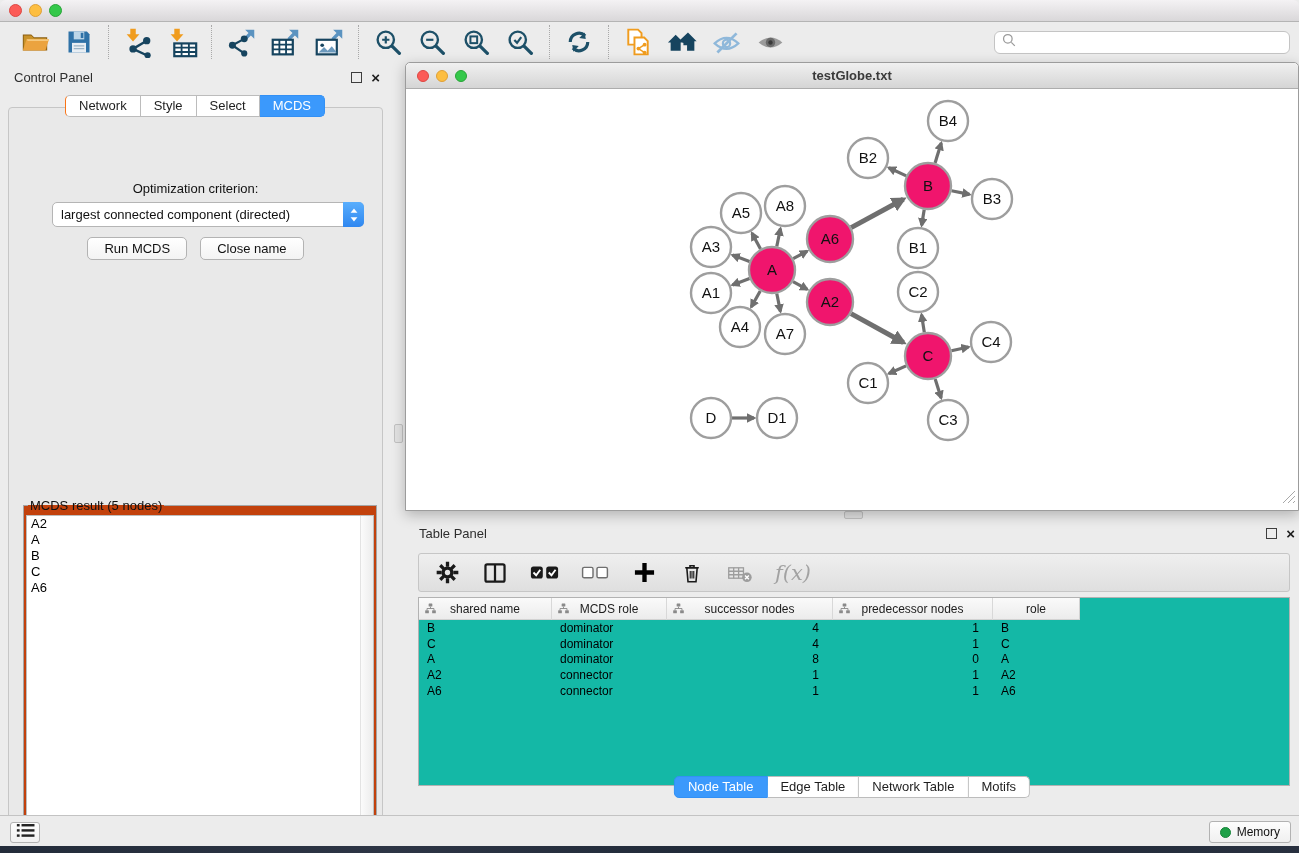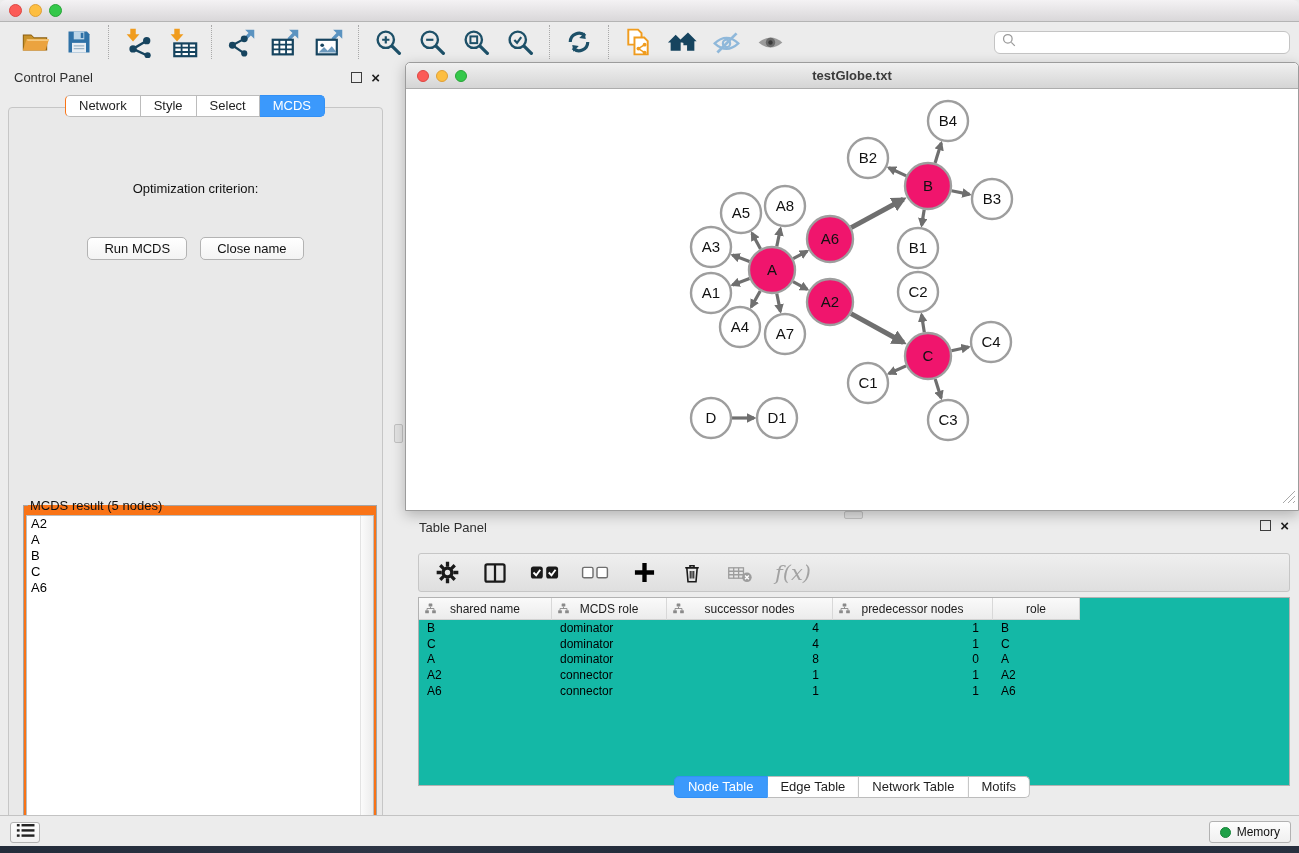--- a/index.html
+++ b/index.html
@@ -51,21 +51,21 @@
   .criterion{position:absolute;top:94px;left:43px;width:312px;height:25px;background:#fff;
     border:1px solid #b5b5b5;border-radius:5px;display:flex;align-items:center;cursor:pointer;}
   .criterion .crit-text{flex:1;padding-left:8px;font-size:13px;color:#111;white-space:nowrap;}
   .crit-spin{width:21px;height:25px;margin-right:-1px;background:linear-gradient(#59aefd,#2f87f0);
     border-radius:0 5px 5px 0;display:flex;align-items:center;justify-content:center;}
   .cp-btnrow{position:absolute;top:129px;left:0;right:0;display:flex;justify-content:center;gap:13px;}
   .mac-btn{height:23px;background:linear-gradient(#ffffff,#f3f3f3);border:1px solid #b3b3b3;
     border-radius:5px;font-size:13px;color:#111;padding:0 16px;cursor:pointer;
     font-family:"Liberation Sans",sans-serif;}
   .mcds-fieldset{position:absolute;left:14px;top:390px;width:354px;height:345px;
-    border:1px solid #a5a5a5;background:#f97316;margin:0;padding:2px;}
+    border:1px solid #a5a5a5;background:#c2410c;margin:0;padding:2px;}
   .mcds-fieldset legend{font-size:13px;color:#111;padding:0 2px;margin-left:2px;}
   .listbox{position:relative;width:100%;height:100%;background:#fff;border:1px solid #bdbdbd;
     overflow:hidden;}
   .list-item{font-size:13px;line-height:16px;padding-left:4px;color:#000;cursor:default;}
   .scrollstrip{position:absolute;top:0;right:0;bottom:0;width:13px;
     background:linear-gradient(90deg,#fbfbfb,#ececec);border-left:1px solid #e3e3e3;}
 
   
   .v-nub{position:absolute;left:394px;top:424px;width:9px;height:19px;background:#e2e2e2;
     border:1px solid #c2c2c2;border-radius:2px;cursor:col-resize;}
@@ -80,22 +80,22 @@
     border-radius:5px 5px 0 0;}
   .nw-titlebar .tlights{left:11px;top:7px;}
   .nw-titlebar .tl{width:12px;height:12px;}
   .nw-title{position:absolute;left:0;right:0;top:5px;text-align:center;font-size:13px;
     font-weight:bold;color:#3a3a3a;}
   .nw-canvas{position:absolute;left:0;top:27px;right:0;bottom:0;overflow:hidden;}
   .nw-grip{position:absolute;right:2px;bottom:2px;opacity:.85;}
 
   
   .table-panel{position:absolute;left:405px;top:520px;width:894px;height:292px;}
-  .tp-header{position:absolute;left:0;top:0;right:0;height:26px;display:flex;align-items:flex-start;
-    padding:0 10px 0 14px;font-size:13px;color:#2e2e2e;}
+  .tp-header{position:absolute;left:0;top:0;right:0;height:26px;display:flex;align-items:center;
+    padding:0 4px 0 14px;font-size:13px;color:#2e2e2e;}
   .tp-toolbar{position:absolute;left:13px;top:33px;right:9px;height:39px;
     background:linear-gradient(#efefef,#dfdfdf);border:1px solid #c6c6c6;border-radius:3px;
     display:flex;align-items:center;padding-left:15px;gap:22px;}
   .tp-icon{display:flex;align-items:center;justify-content:center;min-width:26px;height:30px;cursor:pointer;}
   .tp-icon .fx{font-family:"DejaVu Serif","Liberation Serif",serif;font-style:italic;
     font-size:21px;color:#a2a2a2;}
   .tp-table{position:absolute;left:13px;top:77px;right:9px;bottom:26px;background:#14b8a6;
     border:1px solid #b2b2b2;overflow:hidden;}
   .tbl-head{position:relative;height:22px;display:flex;
     border-bottom:1px solid #d2d2d2;width:661px;background:linear-gradient(#fafafa,#ececec);
@@ -292,20 +292,29 @@
   <div class="control-panel">
     <div class="cp-header">
       <span>Control Panel</span>
       <span class="panel-btns">
         <span class="float-btn"></span>
         <span class="close-btn">×</span>
       </span>
     </div>
     <div class="cp-body">
       <div class="opt-label">Optimization criterion:</div>
+      <div class="criterion">
+        <span class="crit-text">largest connected component (directed)</span>
+        <span class="crit-spin">
+          <svg viewBox="0 0 14 22" width="12" height="20">
+              <path d="M7 3.5l4 5H3z" fill="#fff"></path>
+              <path d="M7 18.5l-4-5h8z" fill="#fff"></path>
+            </svg>
+        </span>
+      </div>
       <div class="cp-btnrow">
         <button class="mac-btn">Run MCDS</button>
         <button class="mac-btn">Close name</button>
       </div>
       <fieldset class="mcds-fieldset">
         <legend>MCDS result (5 nodes)</legend>
         <div class="listbox">
           <div id="mcds-items">
               <div class="list-item">A2</div>
               <div class="list-item">A</div>

